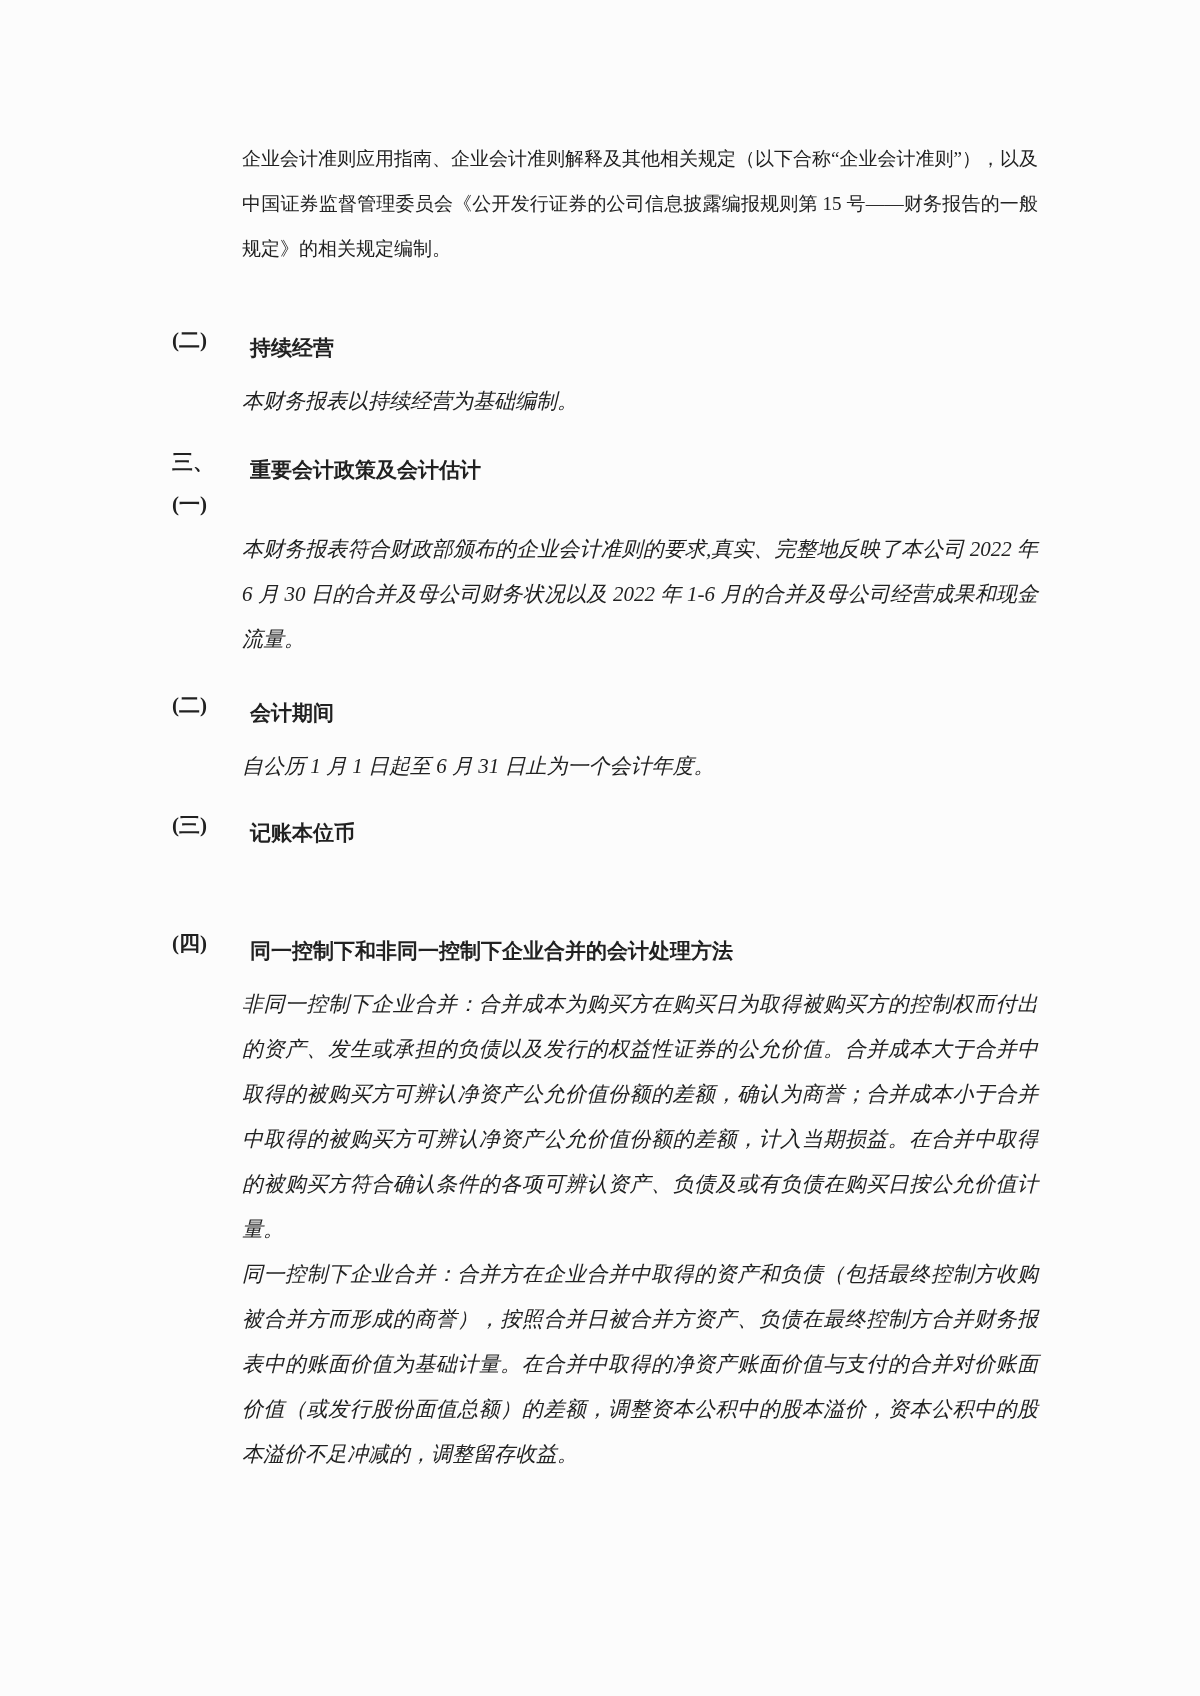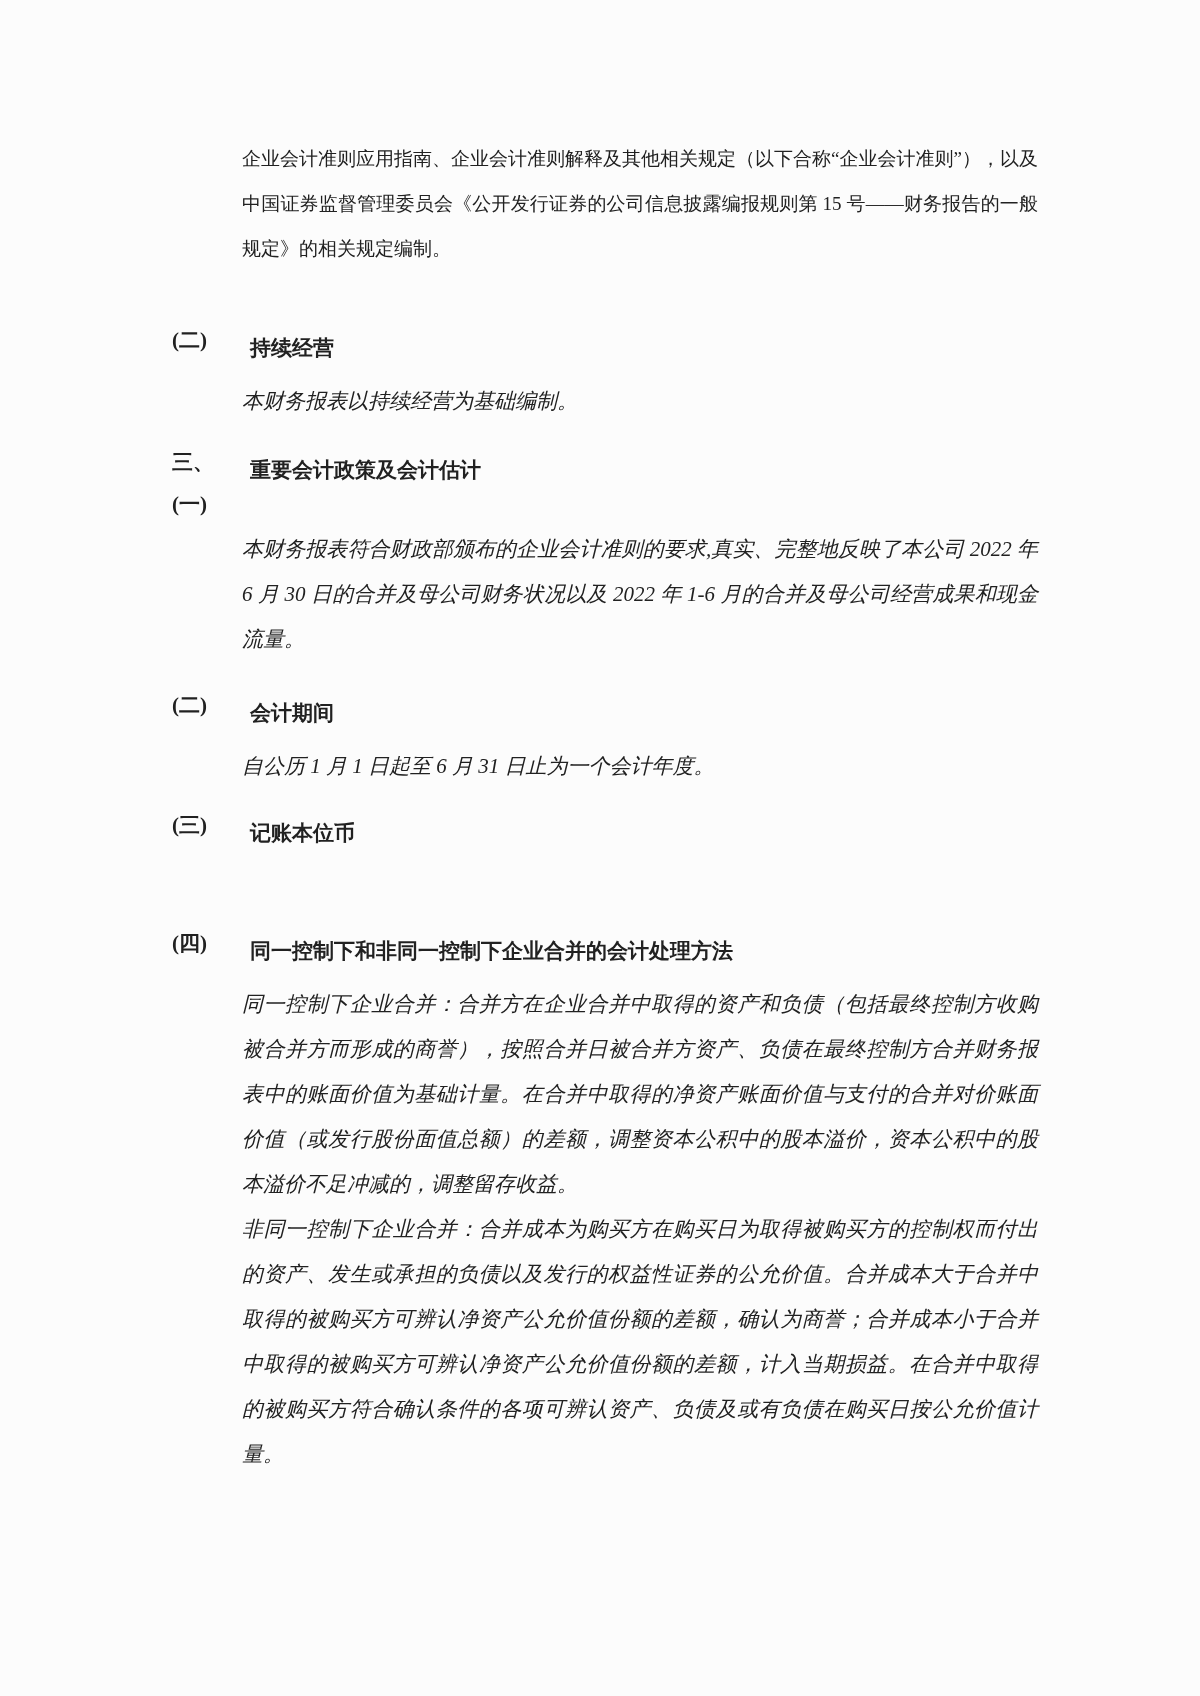--- a/index.html
+++ b/index.html
@@ -98,17 +98,17 @@
       <span class="label">(三)</span>
       <h2 class="title">记账本位币</h2>
     </div>
   </section>
 
   <section class="sec" style="top:921px">
     <div class="head">
       <span class="label">(四)</span>
       <h2 class="title">同一控制下和非同一控制下企业合并的会计处理方法</h2>
     </div>
+    <p class="para">非同一控制下企业合并：合并成本为购买方在购买日为取得被购买方的控制权而付出的资产、发生或承担的负债以及发行的权益性证券的公允价值。合并成本大于合并中取得的被购买方可辨认净资产公允价值份额的差额，确认为商誉；合并成本小于合并中取得的被购买方可辨认净资产公允价值份额的差额，计入当期损益。在合并中取得的被购买方符合确认条件的各项可辨认资产、负债及或有负债在购买日按公允价值计量。</p>
     <p class="para">同一控制下企业合并：合并方在企业合并中取得的资产和负债（包括最终控制方收购被合并方而形成的商誉），按照合并日被合并方资产、负债在最终控制方合并财务报表中的账面价值为基础计量。在合并中取得的净资产账面价值与支付的合并对价账面价值（或发行股份面值总额）的差额，调整资本公积中的股本溢价，资本公积中的股本溢价不足冲减的，调整留存收益。</p>
-    <p class="para">非同一控制下企业合并：合并成本为购买方在购买日为取得被购买方的控制权而付出的资产、发生或承担的负债以及发行的权益性证券的公允价值。合并成本大于合并中取得的被购买方可辨认净资产公允价值份额的差额，确认为商誉；合并成本小于合并中取得的被购买方可辨认净资产公允价值份额的差额，计入当期损益。在合并中取得的被购买方符合确认条件的各项可辨认资产、负债及或有负债在购买日按公允价值计量。</p>
   </section>
 
 </div>
 
 </body></html>

